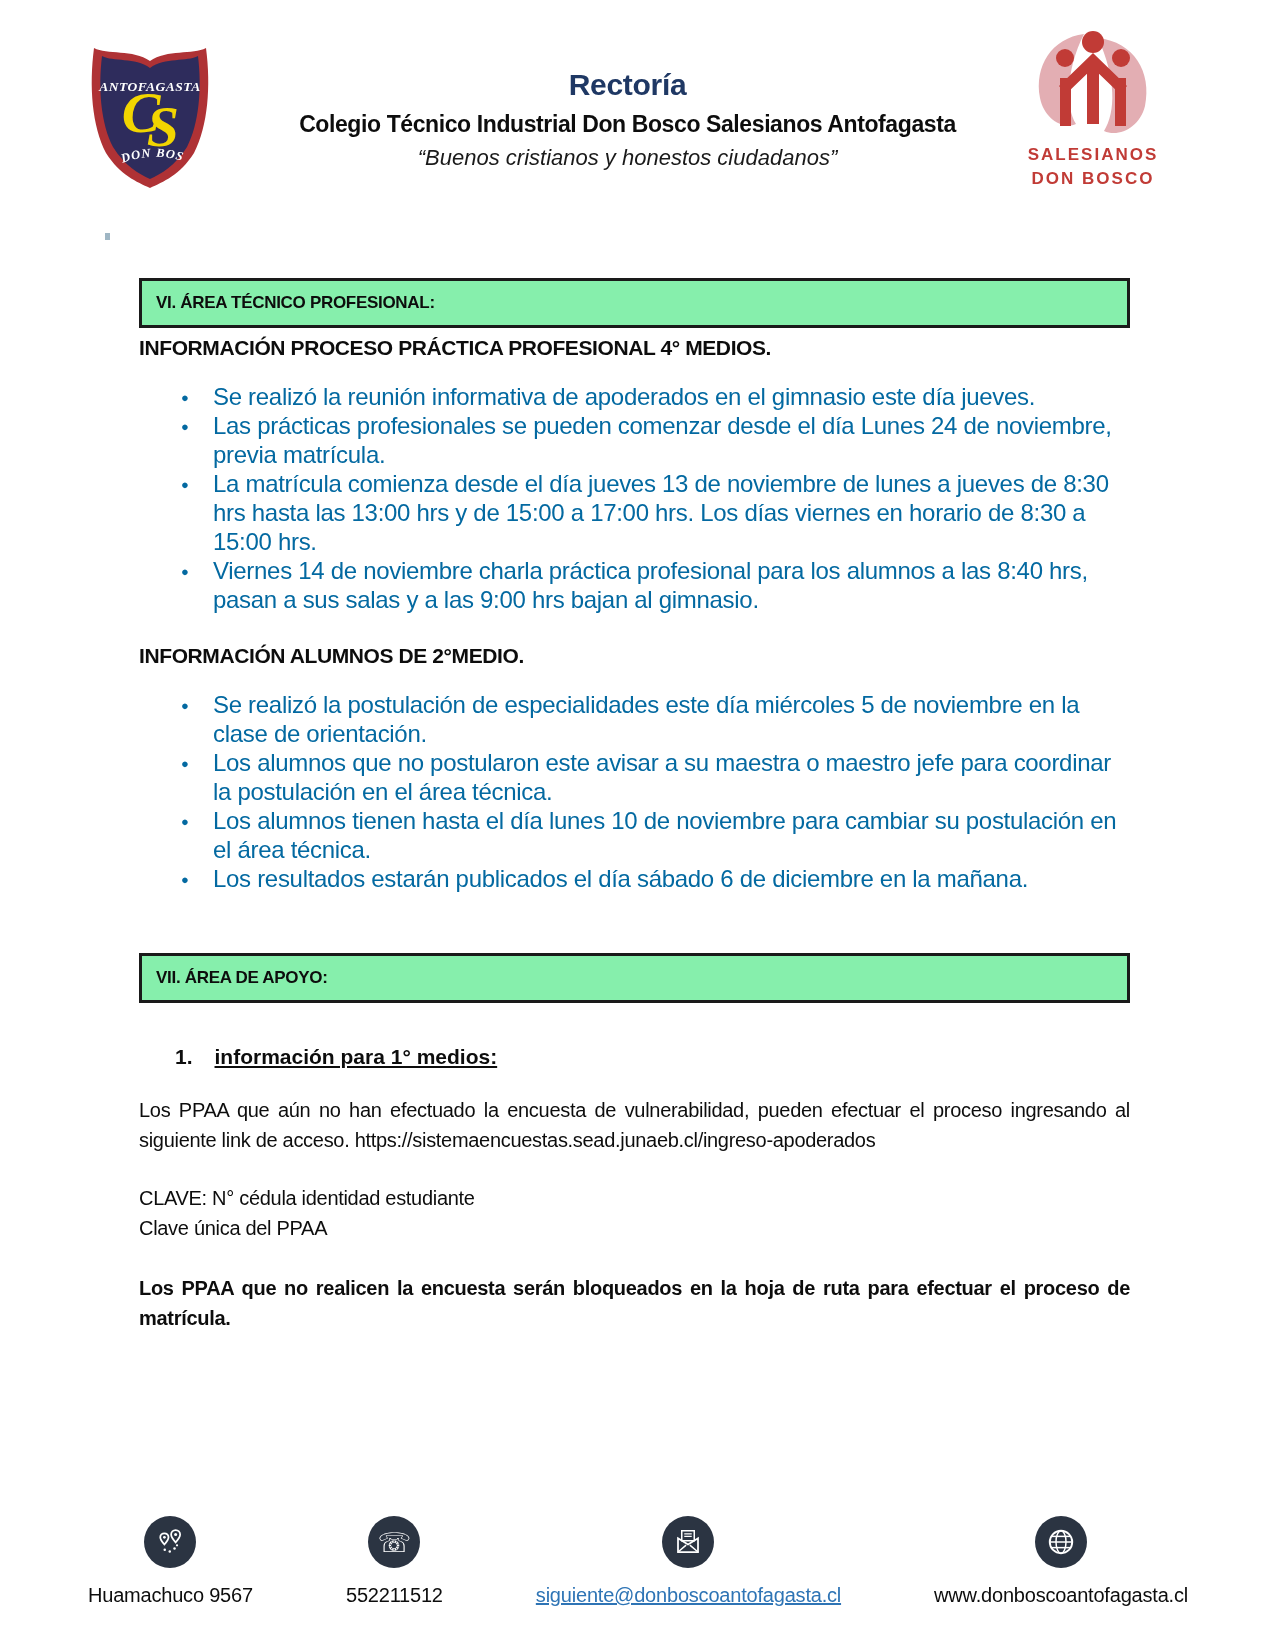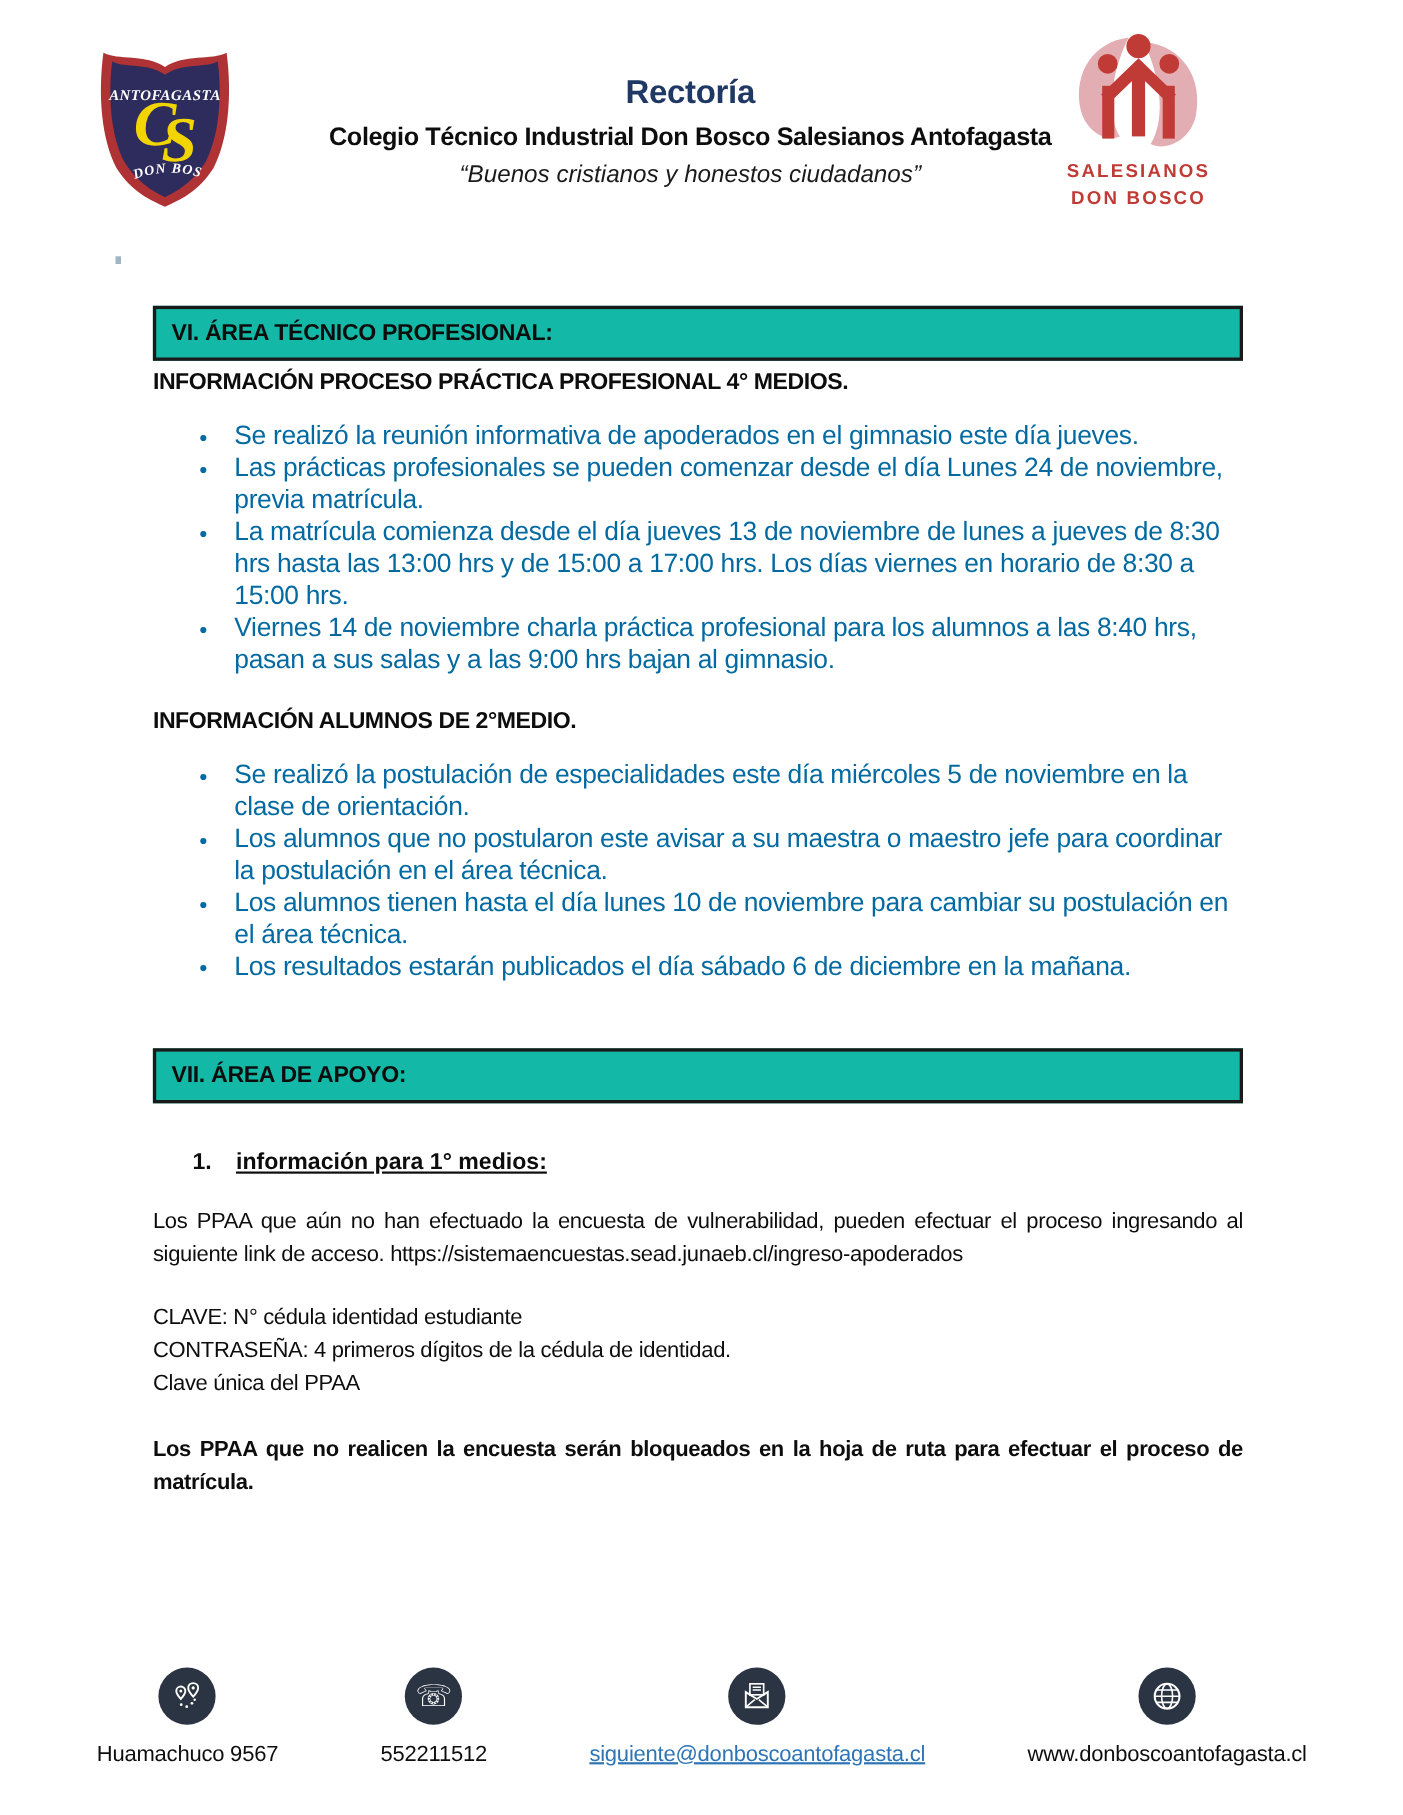--- a/index.html
+++ b/index.html
@@ -13,29 +13,29 @@
     overflow:hidden;
     margin:0 auto;
   }
   
   .header { position:relative; height:278px; }
   .shield-logo { position:absolute; left:87px; top:44px;font-style:italic; }
   .center-head { position:absolute; left:210px; right:230px; top:68px; text-align:center; }
   .rectoria-title { font-size:30px; font-weight:bold; color:#1F3864; letter-spacing:-0.3px; }
   .school-name { margin-top:9px; font-size:23px; font-weight:bold; color:#0d0d0d; letter-spacing:-0.4px; }
   .motto { margin-top:7px; font-size:22px; font-style:italic; color:#1a1a1a; }
-  .sales-logo { position:absolute; left:955px; top:26px; width:160px; text-align:center; }
+  .sales-logo { position:absolute; left:1013px; top:26px; width:160px; text-align:center; }
   .stray-mark { position:absolute; left:105px; top:233px; width:5px; height:7px; background:#9FB6C4; }
 
   
   .content { margin-left:139px; width:991px; }
   .section-box {
-    height:50px; background:#14b8a6; border:3px solid #1a1a1a;
+    height:50px; background:#86efac; border:3px solid #1a1a1a;
     display:flex; align-items:center; padding-left:14px;
-    font-size:21px; font-weight:bold; color:#0d0d0d; letter-spacing:-0.3px;
+    font-size:17px; font-weight:bold; color:#0d0d0d; letter-spacing:-0.3px;
   }
   .box-vii { margin-top:60px; }
   .info-heading { margin-top:8px; font-size:21px; font-weight:bold; letter-spacing:-0.4px; color:#0d0d0d; }
   .info-heading.second { margin-top:30px; }
   ul.bullets { margin-top:22px; list-style:none; }
   ul.bullets li {
     position:relative; padding-left:74px; font-size:24px; line-height:29px;
     letter-spacing:-0.3px; color:#0369a1;
   }
   ul.bullets li::before {
@@ -146,21 +146,20 @@
       <span class="num">1.</span><span class="label">información para 1° medios:</span>
     </div>
 
     <div class="para">
       <span>Los PPAA que aún no han efectuado la encuesta de vulnerabilidad, pueden efectuar el proceso ingresando al siguiente link de acceso.</span>
       <span class="inline-url">https://sistemaencuestas.sead.junaeb.cl/ingreso-apoderados</span>
     </div>
 
     <div class="cred-block">
       <div>CLAVE: N° cédula identidad estudiante</div>
-      <div>CONTRASEÑA: 4 primeros dígitos de la cédula de identidad.</div>
       <div>Clave única del PPAA</div>
     </div>
 
     <div class="bold-note">Los PPAA que no realicen la encuesta serán bloqueados en la hoja de ruta para efectuar el proceso de matrícula.</div>
   </div>
 
   <div class="footer">
 
     <div class="footer-item">
       <div class="icon-circle">

